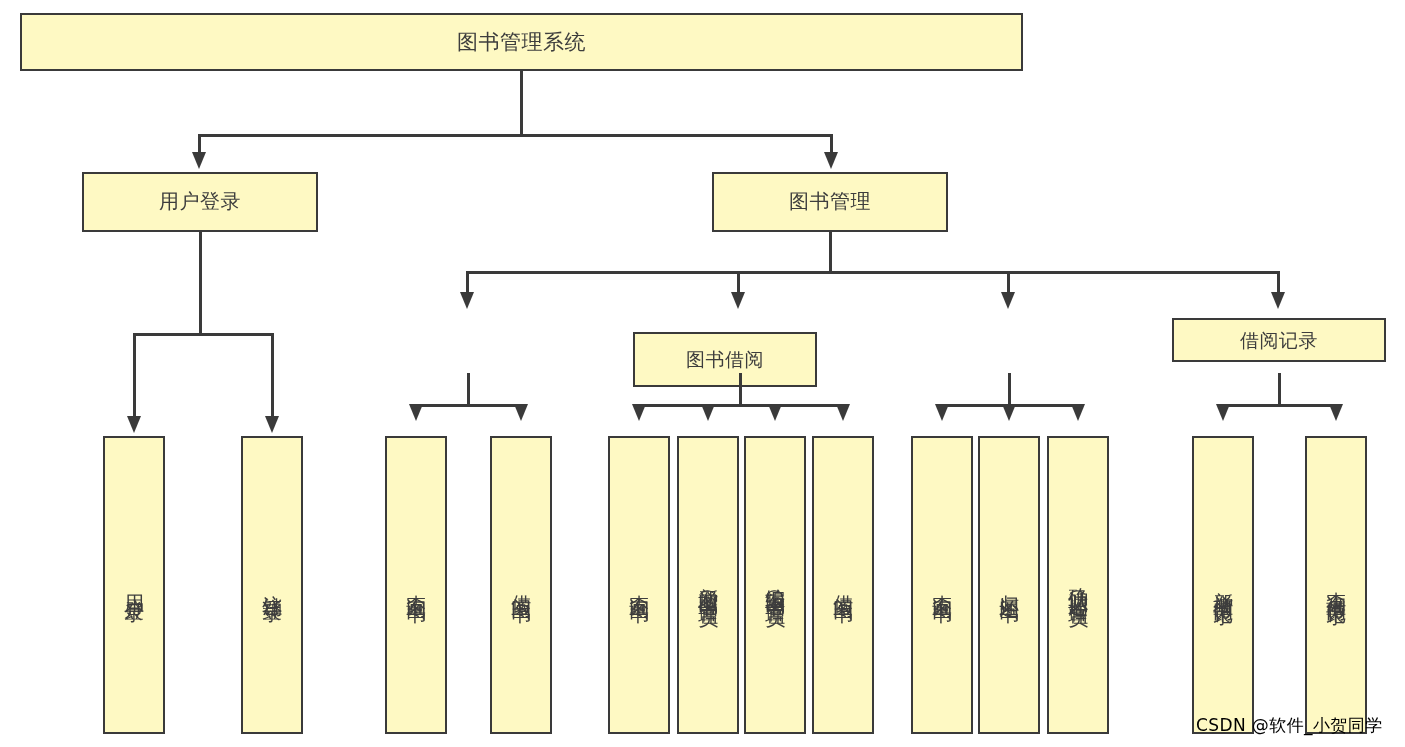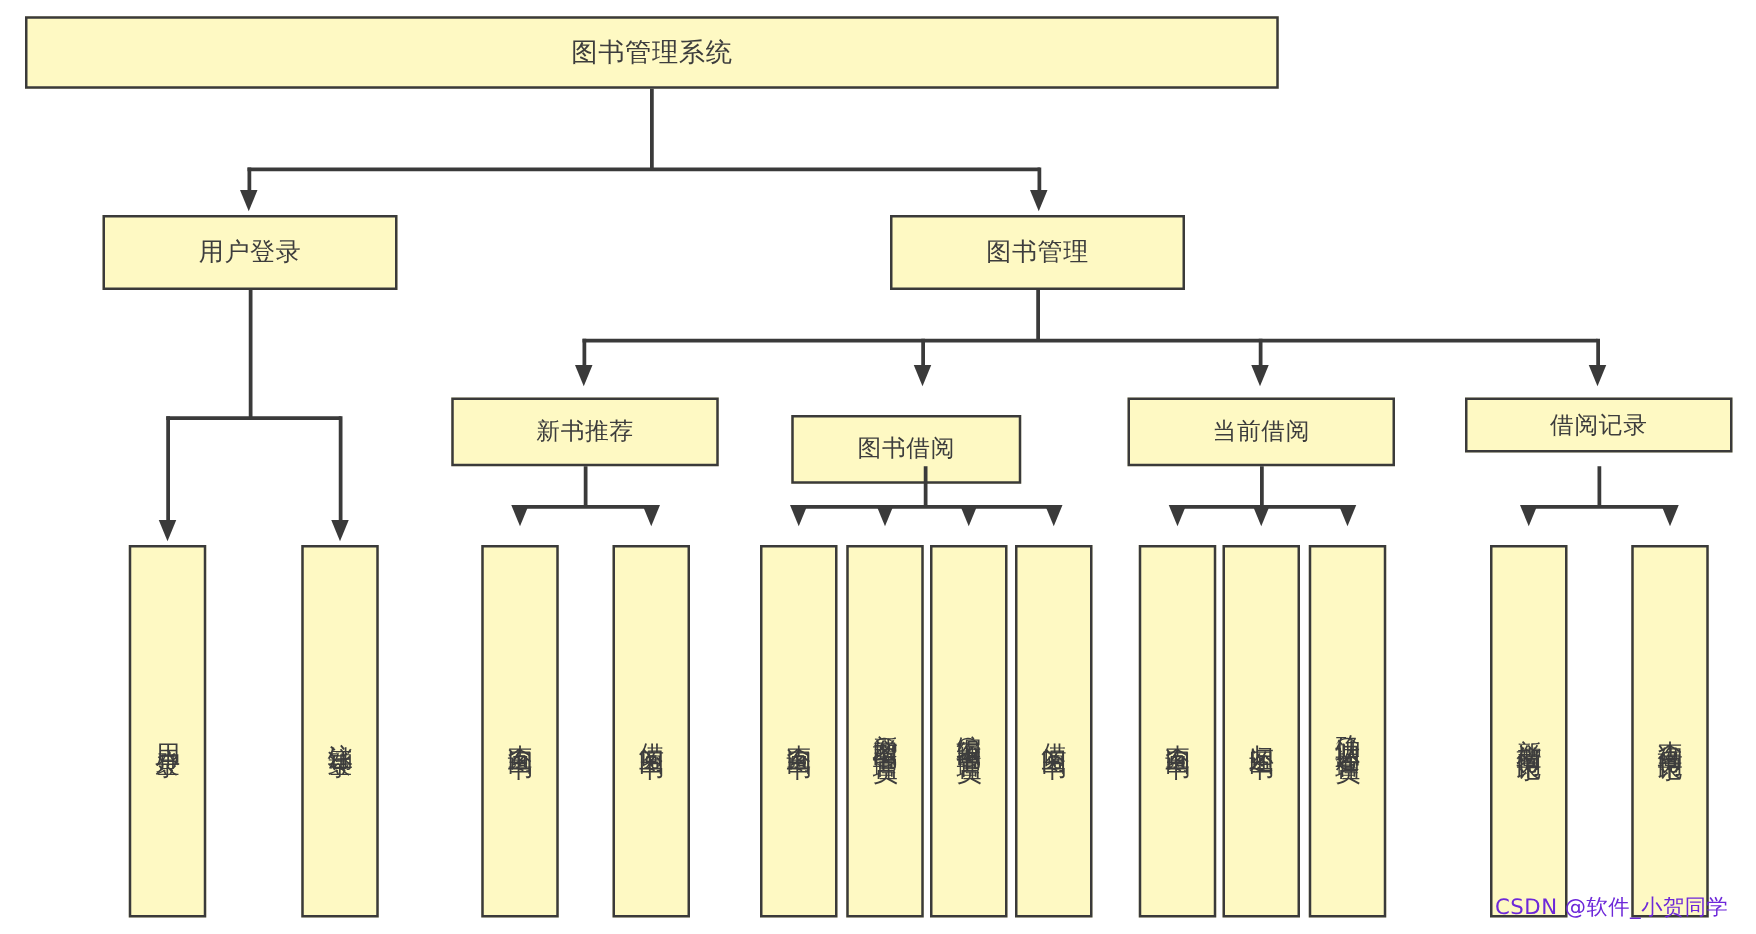--- a/index.html
+++ b/index.html
@@ -65,21 +65,21 @@
     width: 0;
     height: 0;
     border-left: 7px solid transparent;
     border-right: 7px solid transparent;
     border-top: 17px solid #3a3a3a;
   }
 
   
   #watermark {
     position: absolute;
-    color: #6d28d9;
+    color: #000000;
     font-size: 17px;
     white-space: nowrap;
     letter-spacing: 0.4px;
   }
 </style>
 </head>
 <body>
 
 <div id="canvas">
 
@@ -115,28 +115,22 @@
   <div class="hline" style="left:466px; top:271px; width:812px;"></div>
   <div class="vline" style="left:466px; top:271px; height:24px;"></div>
   <div class="arrow" style="left:460px; top:292px;"></div>
   <div class="vline" style="left:737px; top:271px; height:24px;"></div>
   <div class="arrow" style="left:731px; top:292px;"></div>
   <div class="vline" style="left:1007px; top:271px; height:24px;"></div>
   <div class="arrow" style="left:1001px; top:292px;"></div>
   <div class="vline" style="left:1277px; top:271px; height:24px;"></div>
   <div class="arrow" style="left:1271px; top:292px;"></div>
 
-  <div class="node level2" style="left:361px; top:318px; width:214px; height:55px;">
-    <span class="txt">新书推荐</span>
-  </div>
   <div class="node level2" style="left:633px; top:332px; width:184px; height:55px;">
     <span class="txt">图书借阅</span>
-  </div>
-  <div class="node level2" style="left:902px; top:318px; width:214px; height:55px;">
-    <span class="txt">当前借阅</span>
   </div>
   <div class="node level2" style="left:1172px; top:318px; width:214px; height:44px;">
     <span class="txt">借阅记录</span>
   </div>
 
   <div class="vline" style="left:467px; top:373px; height:33px;"></div>
   <div class="hline" style="left:415px; top:404px; width:106px;"></div>
   <div class="arrow" style="left:409px; top:404px;"></div>
   <div class="arrow" style="left:514px; top:404px;"></div>
 

